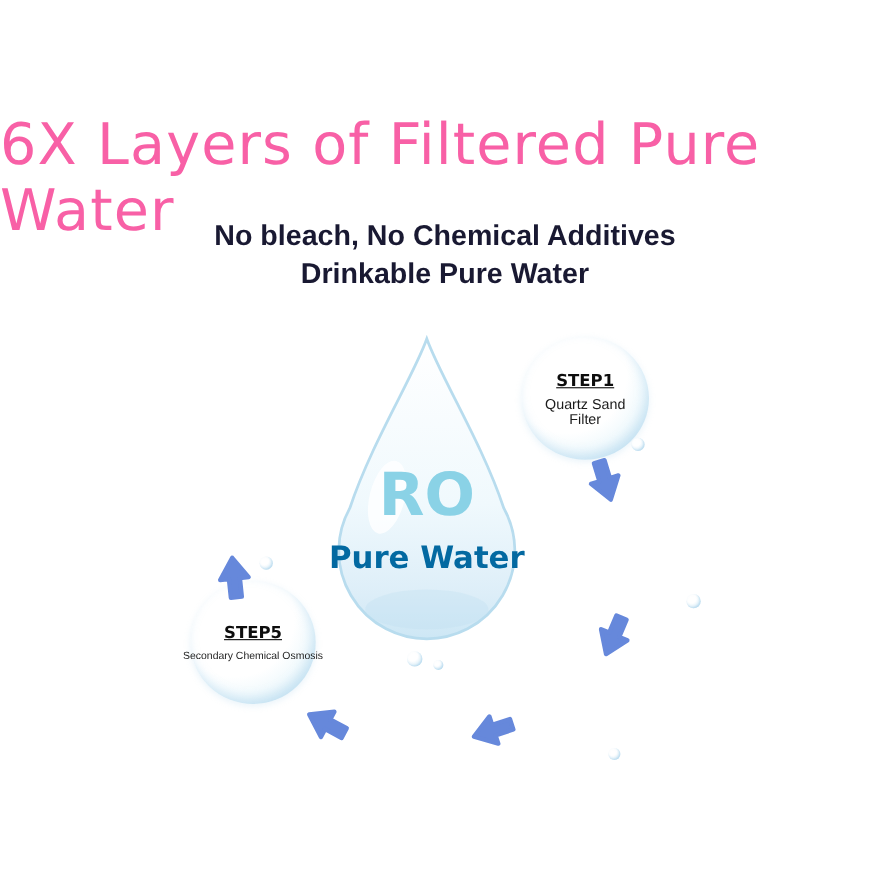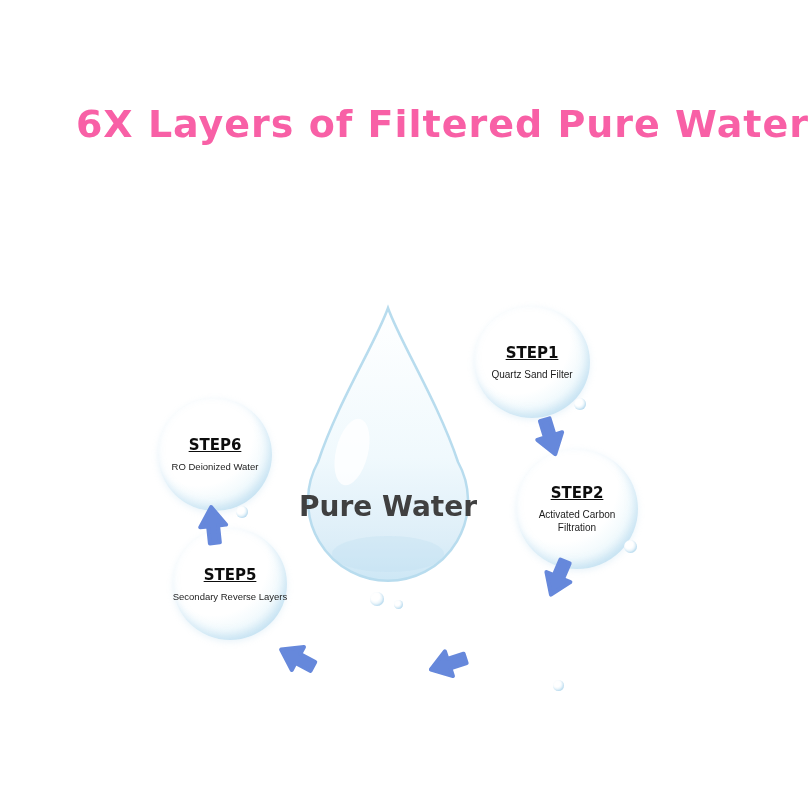--- a/index.html
+++ b/index.html
@@ -12,24 +12,24 @@
   .canvas {
     position: relative;
     width: 809px; height: 809px;
     background: #ffffff;
   }
 
   
   .title {
     position: absolute;
     top: 102px; left: 0; width: 100%;
-    text-align: right;
+    text-align: left;
     font-family: "DejaVu Sans", sans-serif;
-    font-weight: bold;
-    font-size: 38px;
+    font-weight: normal;
+    font-size: 52px;
     letter-spacing: 1px;
     color: #f860a6;
   }
   .subtitle {
     position: absolute;
     top: 197px; left: 0; width: 100%;
     text-align: center;
     font-family: "Liberation Sans", sans-serif;
     font-weight: bold;
     font-size: 26px;
@@ -46,21 +46,21 @@
     font-weight: bold;
     font-size: 54px;
     color: #8ad2e6;
   }
   .drop-sub {
     position: absolute; left: 288px; top: 490px; width: 200px;
     text-align: center;
     font-family: "DejaVu Sans", sans-serif;
     font-weight: bold;
     font-size: 28px;
-    color: #404040;
+    color: #0369a1;
   }
 
   
   .bubble {
     position: absolute;
     border-radius: 50%;
     display: flex;
     flex-direction: column;
     align-items: center;
     justify-content: center;
@@ -73,21 +73,21 @@
   }
   .step-label {
     font-family: "DejaVu Sans", sans-serif;
     font-weight: bold;
     font-size: 15px;
     color: #0d0d0d;
     margin-bottom: 6px;
     text-decoration: underline;
   }
   .step-desc {
-    font-size: 10px;
+    font-size: 13px;
     line-height: 13px;
     color: #1c1c1c;
     max-width: 100px;
     padding: 0 4px;
   }
   .step-desc.nowrap { white-space: nowrap; max-width: none; font-size: 9.5px; }
 
   
   .droplet {
     position: absolute;
@@ -99,61 +99,58 @@
 
   
   .arrow { position: absolute; }
 </style>
 </head>
 <body>
 
 <div class="canvas">
 
   <div class="title">6X Layers of Filtered Pure Water</div>
+  <div class="subtitle">
+    <div>No bleach, No Chemical Additives</div>
+    <div>Drinkable Pure Water</div>
+  </div>
 
   <svg width="0" height="0" style="position:absolute" aria-hidden="true">
     <defs>
       <path id="fat-arrow" d="M12,3 L22,3 L22,20 L30,20 L17,39 L4,20 L12,20 Z"></path>
       <linearGradient id="dropGrad" x1="0" y1="0" x2="0" y2="1">
         <stop offset="0%" stop-color="#ffffff"></stop>
         <stop offset="55%" stop-color="#f0f9fd"></stop>
         <stop offset="85%" stop-color="#ddeef8"></stop>
         <stop offset="100%" stop-color="#cde7f5"></stop>
       </linearGradient>
     </defs>
   </svg>
 
   <svg class="drop-svg" width="200" height="295" viewBox="0 0 200 295">
     <path d="M100,6 C112,40 150,100 170,160 A80,80 0 1 1 30,160 C50,100 88,40 100,6 Z" fill="url(#dropGrad)" stroke="#b8dcee" stroke-width="2.5"></path>
     <ellipse cx="100" cy="252" rx="56" ry="18" fill="#bfe0f2" opacity="0.35"></ellipse>
     <ellipse cx="64" cy="150" rx="16" ry="34" fill="#ffffff" opacity="0.8" transform="rotate(14 64 150)"></ellipse>
   </svg>
+  <div class="drop-main">RO</div>
   <div class="drop-sub">Pure Water</div>
 
   <div class="bubble" style="left:474px; top:306px; width:116px; height:112px;">
     <div class="step-label">STEP1</div>
     <div class="step-desc">Quartz Sand Filter</div>
   </div>
 
-  <div class="bubble" style="left:516px; top:449px; width:122px; height:120px;">
-    <div class="step-label">STEP2</div>
-    <div class="step-desc">Activated Carbon Filtration</div>
-  </div>
 
 
 
   <div class="bubble" style="left:173px; top:528px; width:114px; height:112px;">
     <div class="step-label">STEP5</div>
-    <div class="step-desc nowrap">Secondary Reverse Layers</div>
+    <div class="step-desc nowrap">Secondary Chemical Osmosis</div>
   </div>
 
-  <div class="bubble" style="left:158px; top:398px; width:114px; height:113px;">
-    <div class="step-label">STEP6</div>
-    <div class="step-desc nowrap">RO Deionized Water</div>
-  </div>
 
   <svg class="arrow" style="left:533px; top:416px; transform:rotate(-17deg);" width="34" height="42" viewBox="0 0 34 42">
     <use href="#fat-arrow" fill="#6688db" stroke="#6688db" stroke-width="4" stroke-linejoin="round"></use>
   </svg>
   <svg class="arrow" style="left:541px; top:557px; transform:rotate(23deg);" width="34" height="42" viewBox="0 0 34 42">
     <use href="#fat-arrow" fill="#6688db" stroke="#6688db" stroke-width="4" stroke-linejoin="round"></use>
   </svg>
   <svg class="arrow" style="left:431px; top:643px; transform:rotate(72deg);" width="34" height="42" viewBox="0 0 34 42">
     <use href="#fat-arrow" fill="#6688db" stroke="#6688db" stroke-width="4" stroke-linejoin="round"></use>
   </svg>

